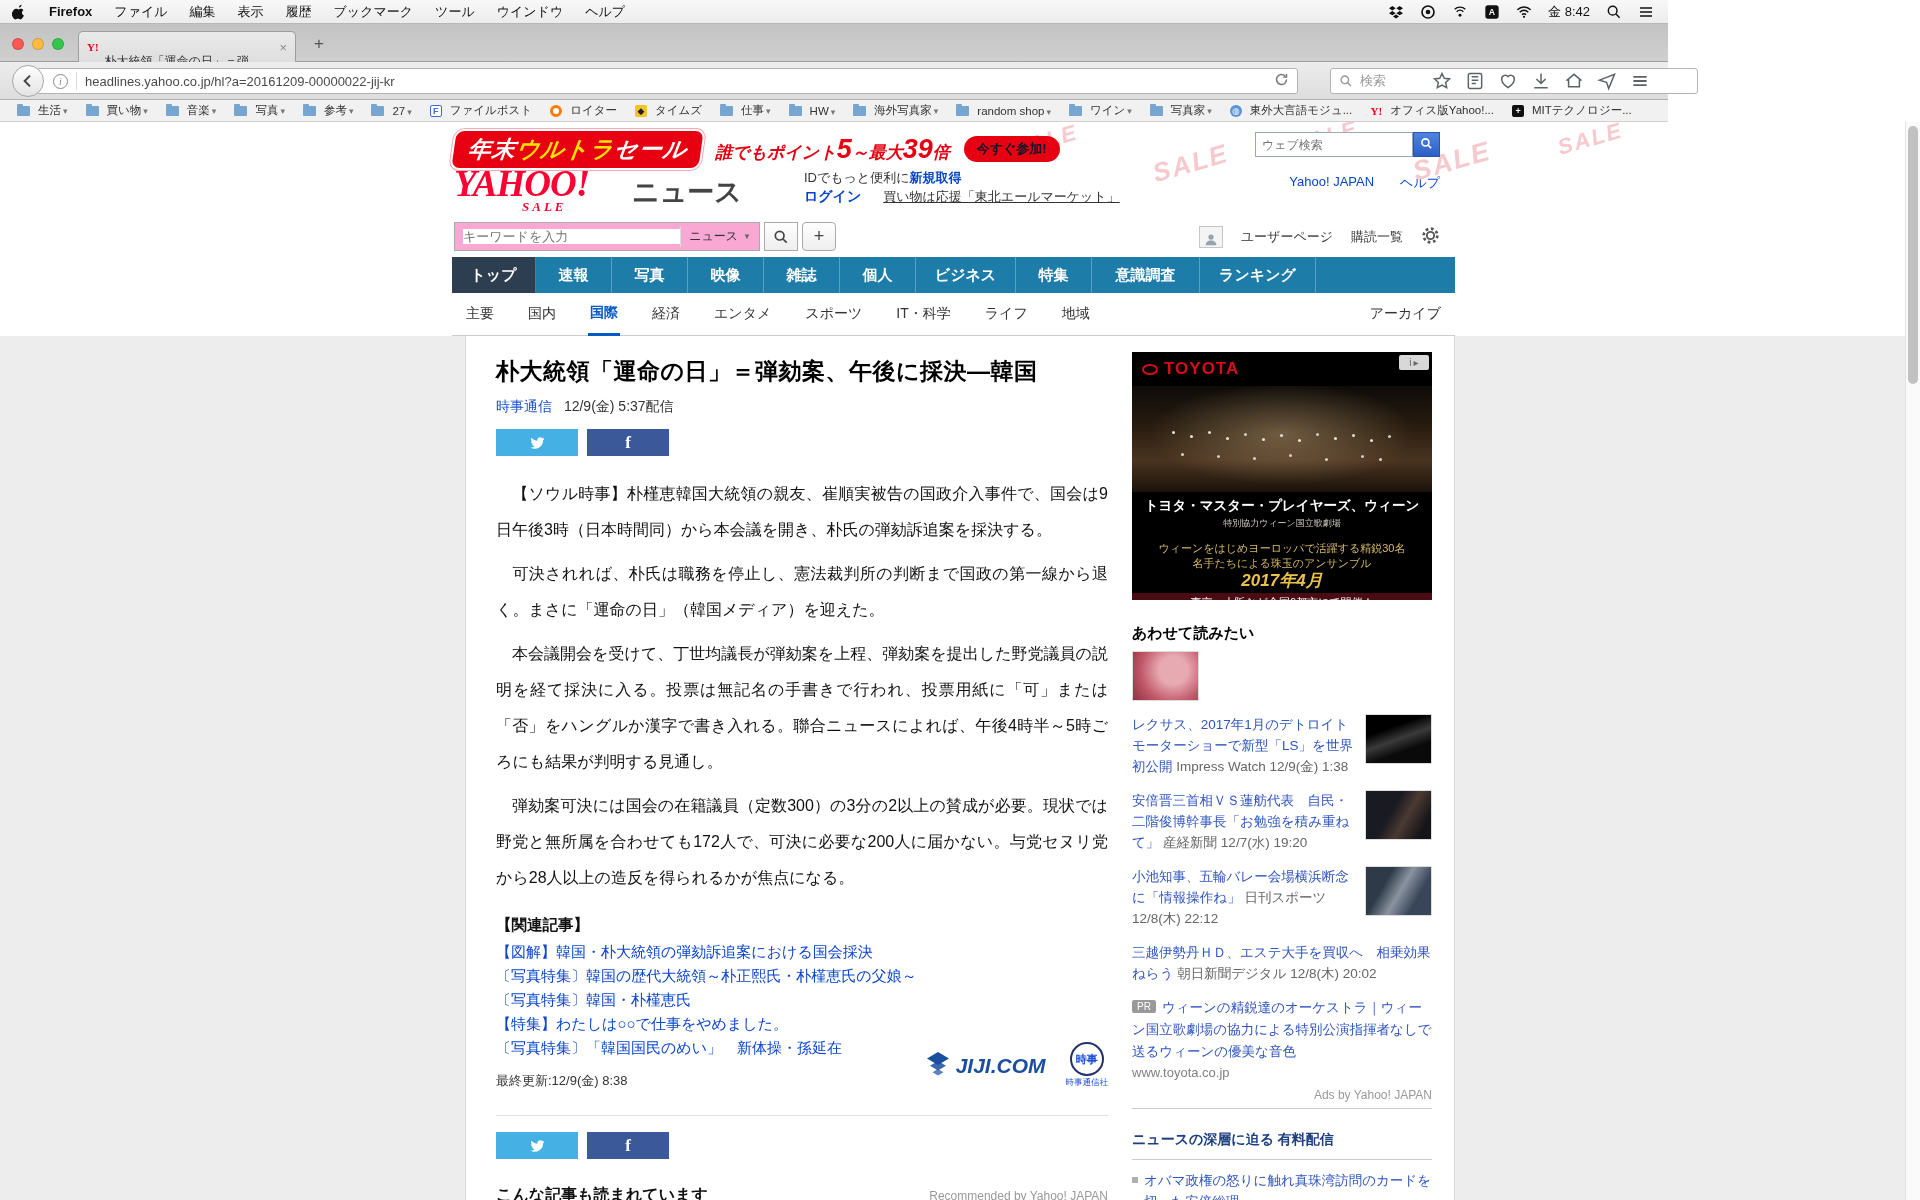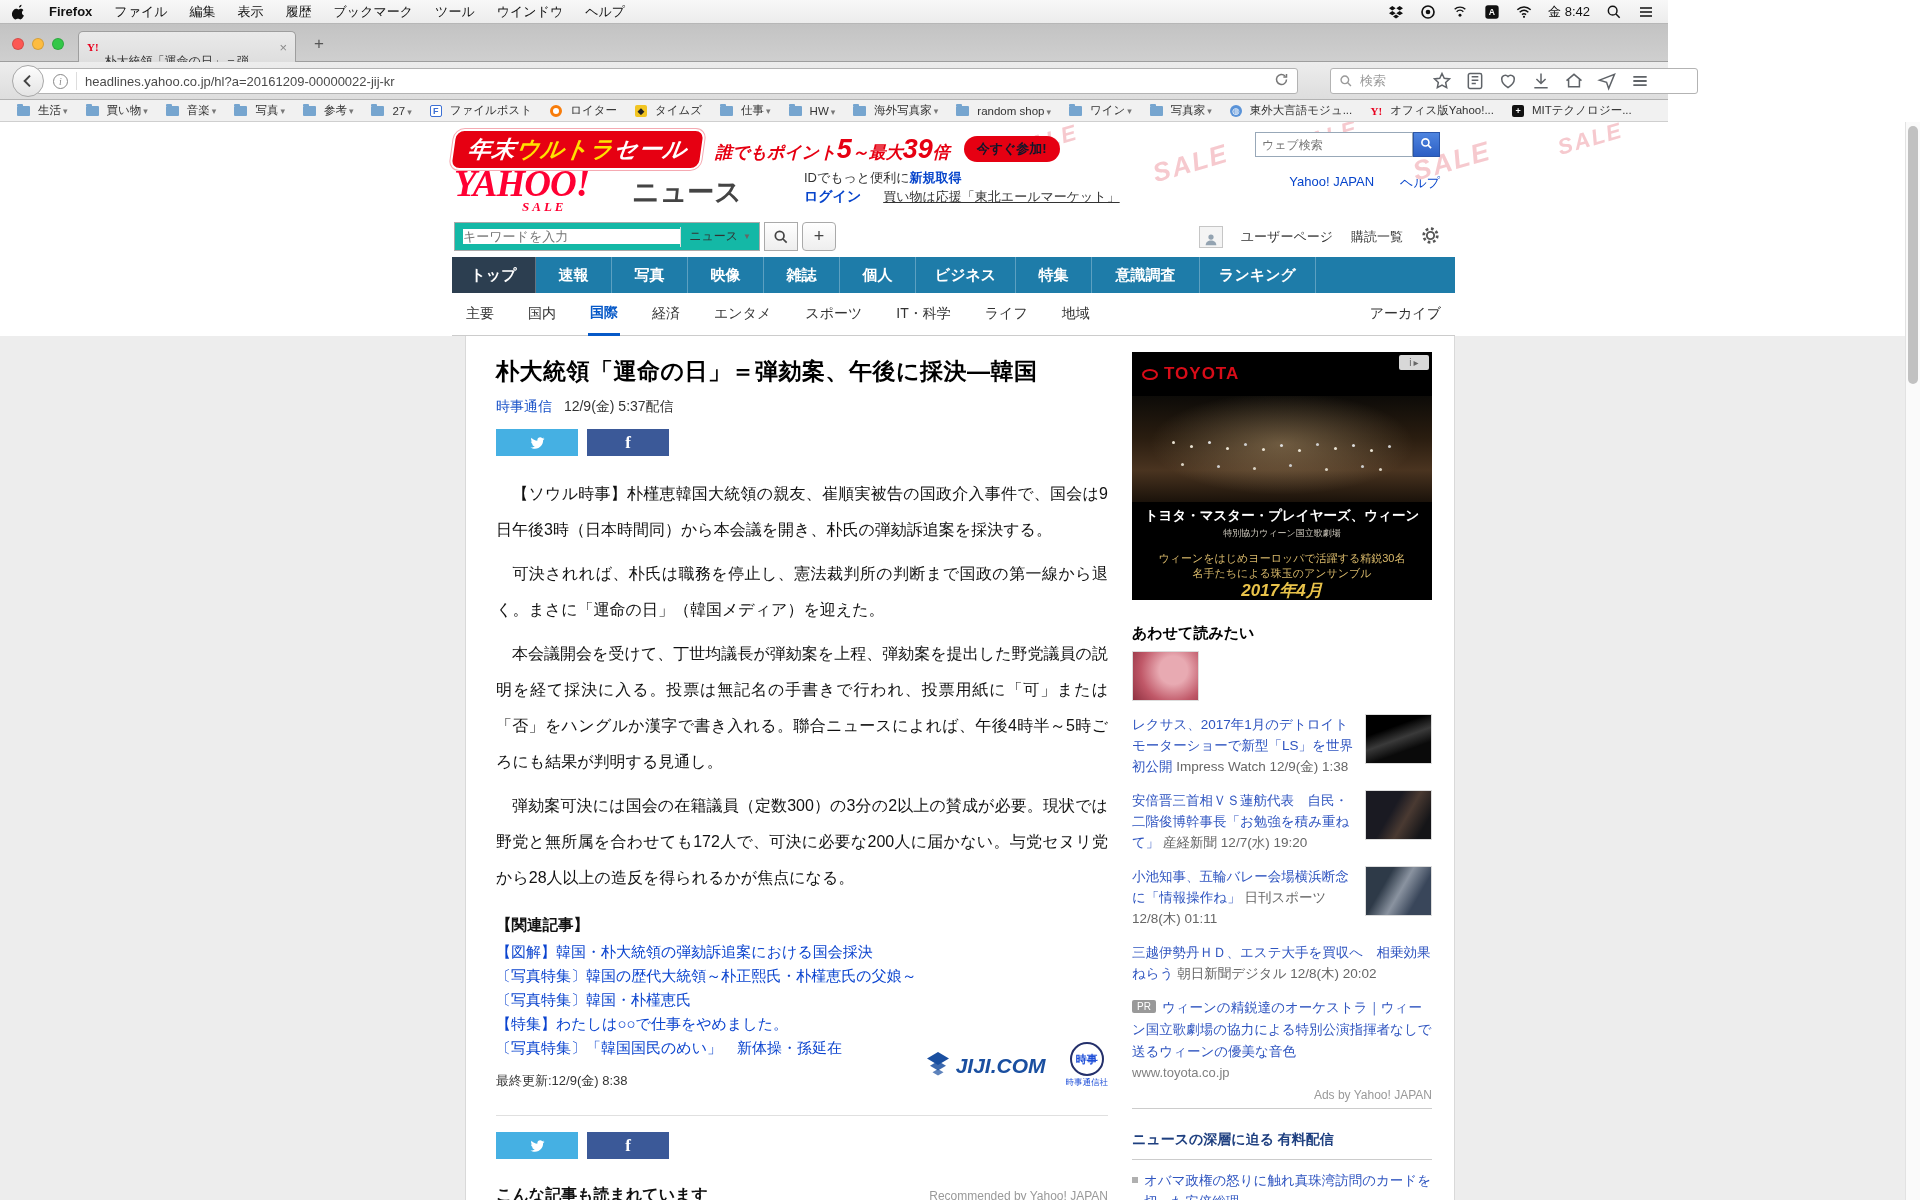--- a/index.html
+++ b/index.html
@@ -77,21 +77,21 @@
   .ylogo .jp { position:absolute; left:68px; top:33px; color:#ff0033; font-family:"Liberation Serif",serif; font-weight:bold; font-style:italic; font-size:13px; letter-spacing:3px;}
   .svcname { font-size:27px; font-weight:bold; color:#444; margin:8px 0 0 6px; }
   .acct { margin-left:62px; margin-top:2px; font-size:13px; line-height:19px; color:#333;}
   .acct .blue { color:#0644cb; font-weight:bold; }
   .acct .shop { color:#333; text-decoration:underline; margin-left:22px;}
   .acct .login { font-size:14px; }
   .toplinks { position:absolute; top:52px; right:15px; font-size:13px; color:#0644cb; display:flex; gap:26px;}
 
   
   .nsearch { position:absolute; top:100px; left:2px; display:flex; align-items:center; }
-  .nsearch .field { width:306px; height:29px; border:1px solid #aaa; background:#14b8a6; display:flex; align-items:center; padding:0 8px; }
+  .nsearch .field { width:306px; height:29px; border:1px solid #aaa; background:#f9a8d4; display:flex; align-items:center; padding:0 8px; }
   .nsearch .field input { border:none; outline:none; flex:1; font-size:13px; }
   .nsearch .scope { display:flex; align-items:center; gap:5px; font-size:12px; color:#333; border-left:1px solid #ddd; padding-left:8px; height:20px;}
   .nsearch .scope::after { content:"▼"; font-size:8px; color:#666; }
   .sqbtn { width:34px; height:29px; border:1px solid #aaa; background:linear-gradient(#fff,#eee); display:flex; align-items:center; justify-content:center; margin-left:4px;}
   .plusbtn { font-size:18px; color:#444; border-radius:4px; }
   .usermenu { position:absolute; top:104px; right:15px; display:flex; align-items:center; gap:18px; font-size:13px; color:#333; }
   .avatarbox { width:24px; height:22px; border:1px solid #c6c6c6; background:#f4f4f4; display:flex; align-items:flex-end; justify-content:center; overflow:hidden;}
 
   
   .mainnav { position:absolute; top:135px; left:0; width:1003px; height:36px; background:#1e7ca9; display:flex; }
@@ -129,21 +129,21 @@
   .jijipress .seal { width:34px; height:34px; border:2px solid #24306b; border-radius:50%; display:flex; align-items:center; justify-content:center; font-size:11px; font-weight:bold; margin:0 auto;}
   .jijipress .cap { font-size:8.5px; margin-top:1px; }
   .a-hr { border:none; border-top:1px solid #e0e0e0; margin:26px 0 0; }
   .socials.bottom { margin-top:16px; }
   .morerow { margin-top:26px; display:flex; align-items:baseline; }
   .more-h { font-size:16px; font-weight:bold; }
   .recommended { margin-left:auto; font-size:12px; color:#999; }
 
   
   .ad { margin-top:16px; width:300px; height:248px; background:#000; position:relative; overflow:hidden; }
-  .ad .brandrow { height:44px; display:flex; align-items:center; padding:0 10px; gap:6px;}
+  .ad .brandrow { height:34px; display:flex; align-items:center; padding:0 10px; gap:6px;}
   .ad .emblem { width:16px; height:11px; border:2px solid #d80c18; border-radius:50%; }
   .ad .brand { color:#d80c18; font-weight:bold; font-size:17px; letter-spacing:1px; }
   .ad .adinfo { position:absolute; top:3px; right:3px; width:30px; height:15px; background:rgba(240,240,240,.9); border-radius:2px; color:#666; font-size:10px; display:flex; align-items:center; justify-content:center; gap:2px;}
   .ad .photo { height:106px; background:linear-gradient(180deg,#0d0b08 0%,#2a1d10 40%,#4a3420 70%,#1a120a 100%); position:relative;}
   .ad .photo::before { content:""; position:absolute; inset:0; background:radial-gradient(ellipse at 50% 45%, rgba(230,200,150,.35), transparent 62%); }
   .ad .specks { position:absolute; left:40px; top:45px; width:3px; height:3px; border-radius:50%; background:#e9e2d2;
      box-shadow:18px 4px #e9e2d2,36px 0 #ddd,54px 6px #e9e2d2,72px 2px #ccc,90px 7px #e9e2d2,108px 3px #ddd,126px 8px #e9e2d2,144px 2px #ccc,162px 6px #e9e2d2,180px 3px #ddd,198px 8px #e9e2d2,216px 4px #ccc,9px 22px #d9d2c2,45px 24px #ccc,81px 26px #d9d2c2,117px 23px #ccc,153px 27px #d9d2c2,189px 24px #ccc,207px 27px #d9d2c2;}
   .ad .l1 { color:#fff; font-size:13.5px; font-weight:bold; text-align:center; margin-top:5px;}
   .ad .l2 { color:#cfcabe; font-size:9px; text-align:center; margin-top:2px;}
   .ad .l3,.ad .l4 { color:#d9b96a; font-size:11px; text-align:center; line-height:15px;}
@@ -545,21 +545,21 @@
             <span class="meta"><span>Impress Watch</span> <span>12/9(金) 1:38</span></span></div>
           <div class="thumb th2"></div>
         </div>
         <div class="sbitem">
           <div class="txt"><a>安倍晋三首相ＶＳ蓮舫代表　自民・二階俊博幹事長「お勉強を積み重ねて」</a>
             <span class="meta"><span>産経新聞</span> <span>12/7(水) 19:20</span></span></div>
           <div class="thumb th3"></div>
         </div>
         <div class="sbitem">
           <div class="txt"><a>小池知事、五輪バレー会場横浜断念に「情報操作ね」</a>
-            <span class="meta"><span>日刊スポーツ</span> <span>12/8(木) 01:11</span></span></div>
+            <span class="meta"><span>日刊スポーツ</span> <span>12/8(木) 22:12</span></span></div>
           <div class="thumb th4"></div>
         </div>
         <div class="sbitem">
           <div class="txt"><a>三越伊勢丹ＨＤ、エステ大手を買収へ　相乗効果ねらう</a>
             <span class="meta"><span>朝日新聞デジタル</span> <span>12/8(木) 20:02</span></span></div>
         </div>
 
         <div class="pr">
           <span class="prbadge">PR</span><a class="prtext">ウィーンの精鋭達のオーケストラ｜ウィーン国立歌劇場の協力による特別公演指揮者なしで送るウィーンの優美な音色</a>
           <div class="prurl">www.toyota.co.jp</div>

